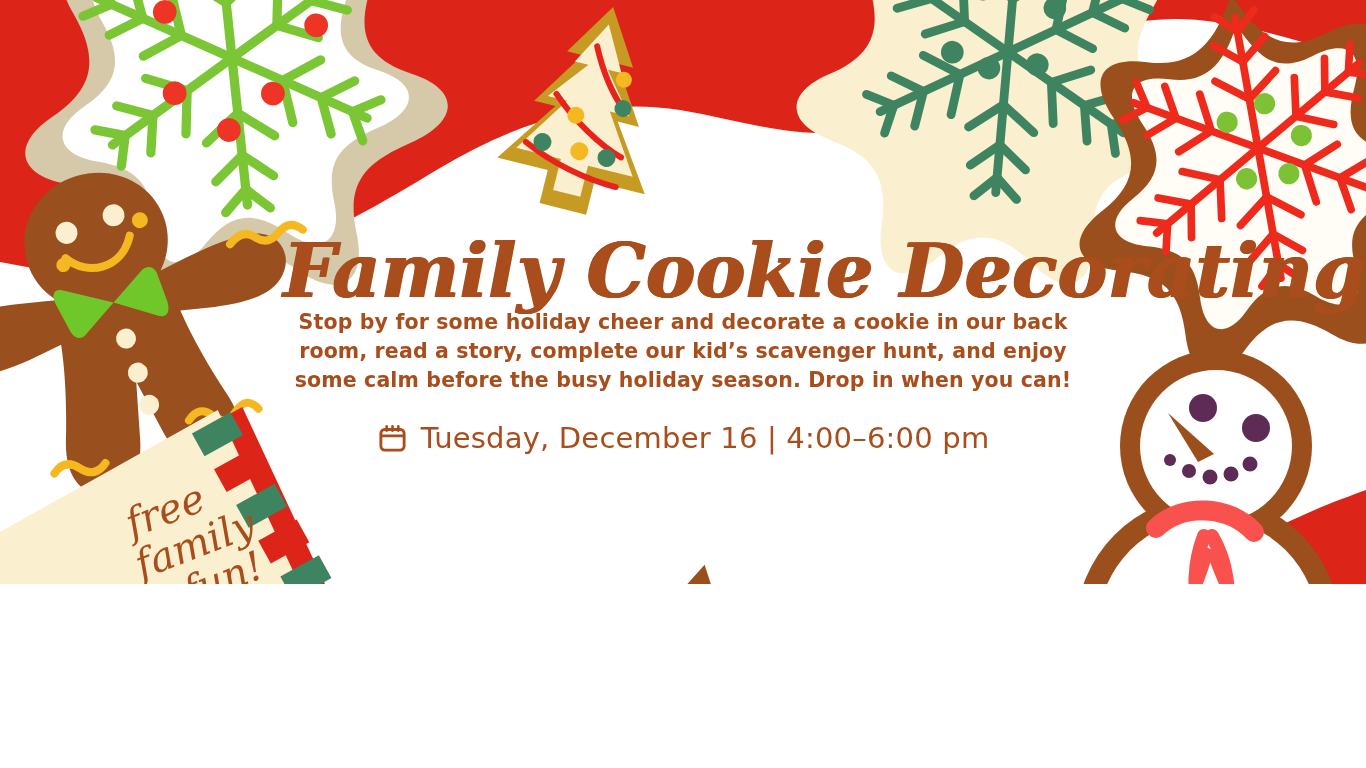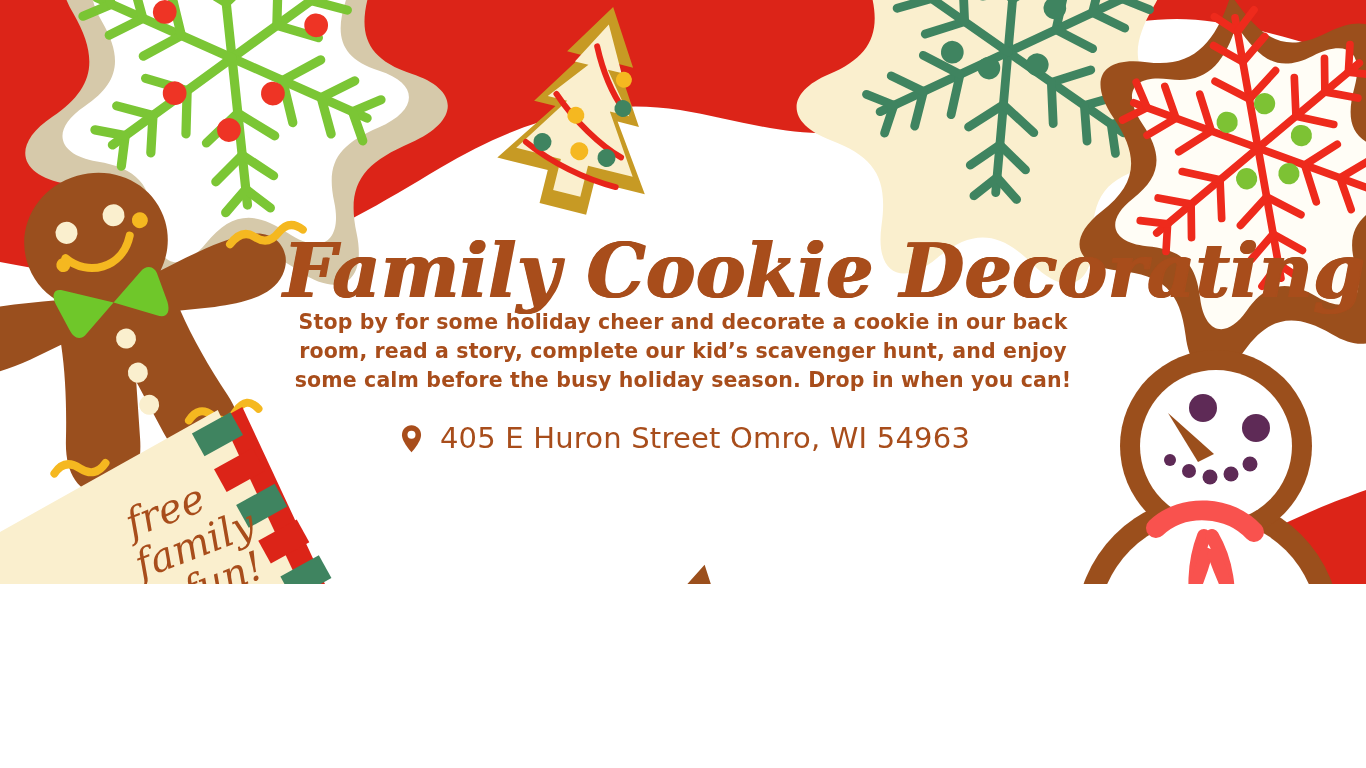--- a/index.html
+++ b/index.html
@@ -326,31 +326,33 @@
       </g>
     </g>
   </svg>
 
   <div class="content">
     <div class="title">Family Cookie Decorating</div>
     <div class="body-text">Stop by for some holiday cheer and decorate a cookie in our back room, read a story, complete our kid’s scavenger hunt, and enjoy some calm before the busy holiday season. Drop in when you can!</div>
 
     <div class="detail-rows">
 
-
       <div class="detail-row">
         <span class="glyph">
-          <svg width="31" height="31" viewBox="0 0 24 24">
-            <path d="M12 1.8 C7.9 1.8 4.6 5.1 4.6 9.2 C4.6 14.6 12 22.6 12 22.6
-                     C12 22.6 19.4 14.6 19.4 9.2 C19.4 5.1 16.1 1.8 12 1.8 Z" fill="#A84D1B"></path>
-            <circle cx="12" cy="9.1" r="3.1" fill="#FFFFFF"></circle>
+          <svg width="31" height="31" viewBox="0 0 24 24" fill="none" stroke="#A84D1B" stroke-width="2" stroke-linecap="round">
+            <rect x="3" y="5" width="18" height="16" rx="3" stroke="#A84D1B" stroke-width="2.2" fill="none"></rect>
+            <line x1="3.6" y1="10" x2="20.4" y2="10" stroke-width="2.2"></line>
+            <line x1="7.5" y1="2.6" x2="7.5" y2="6"></line>
+            <line x1="12" y1="2.6" x2="12" y2="6"></line>
+            <line x1="16.5" y1="2.6" x2="16.5" y2="6"></line>
           </svg>
         </span>
-        <span class="detail-text">405 E Huron Street Omro, WI 54963</span>
+        <span class="detail-text">Tuesday, December 16 | 4:00–6:00 pm</span>
       </div>
+
 
     </div>
   </div>
 
   <div class="tag-text">
     <span class="tl tl1">free</span>
     <span class="tl tl2">family</span>
     <span class="tl tl3">fun!</span>
   </div>
 

